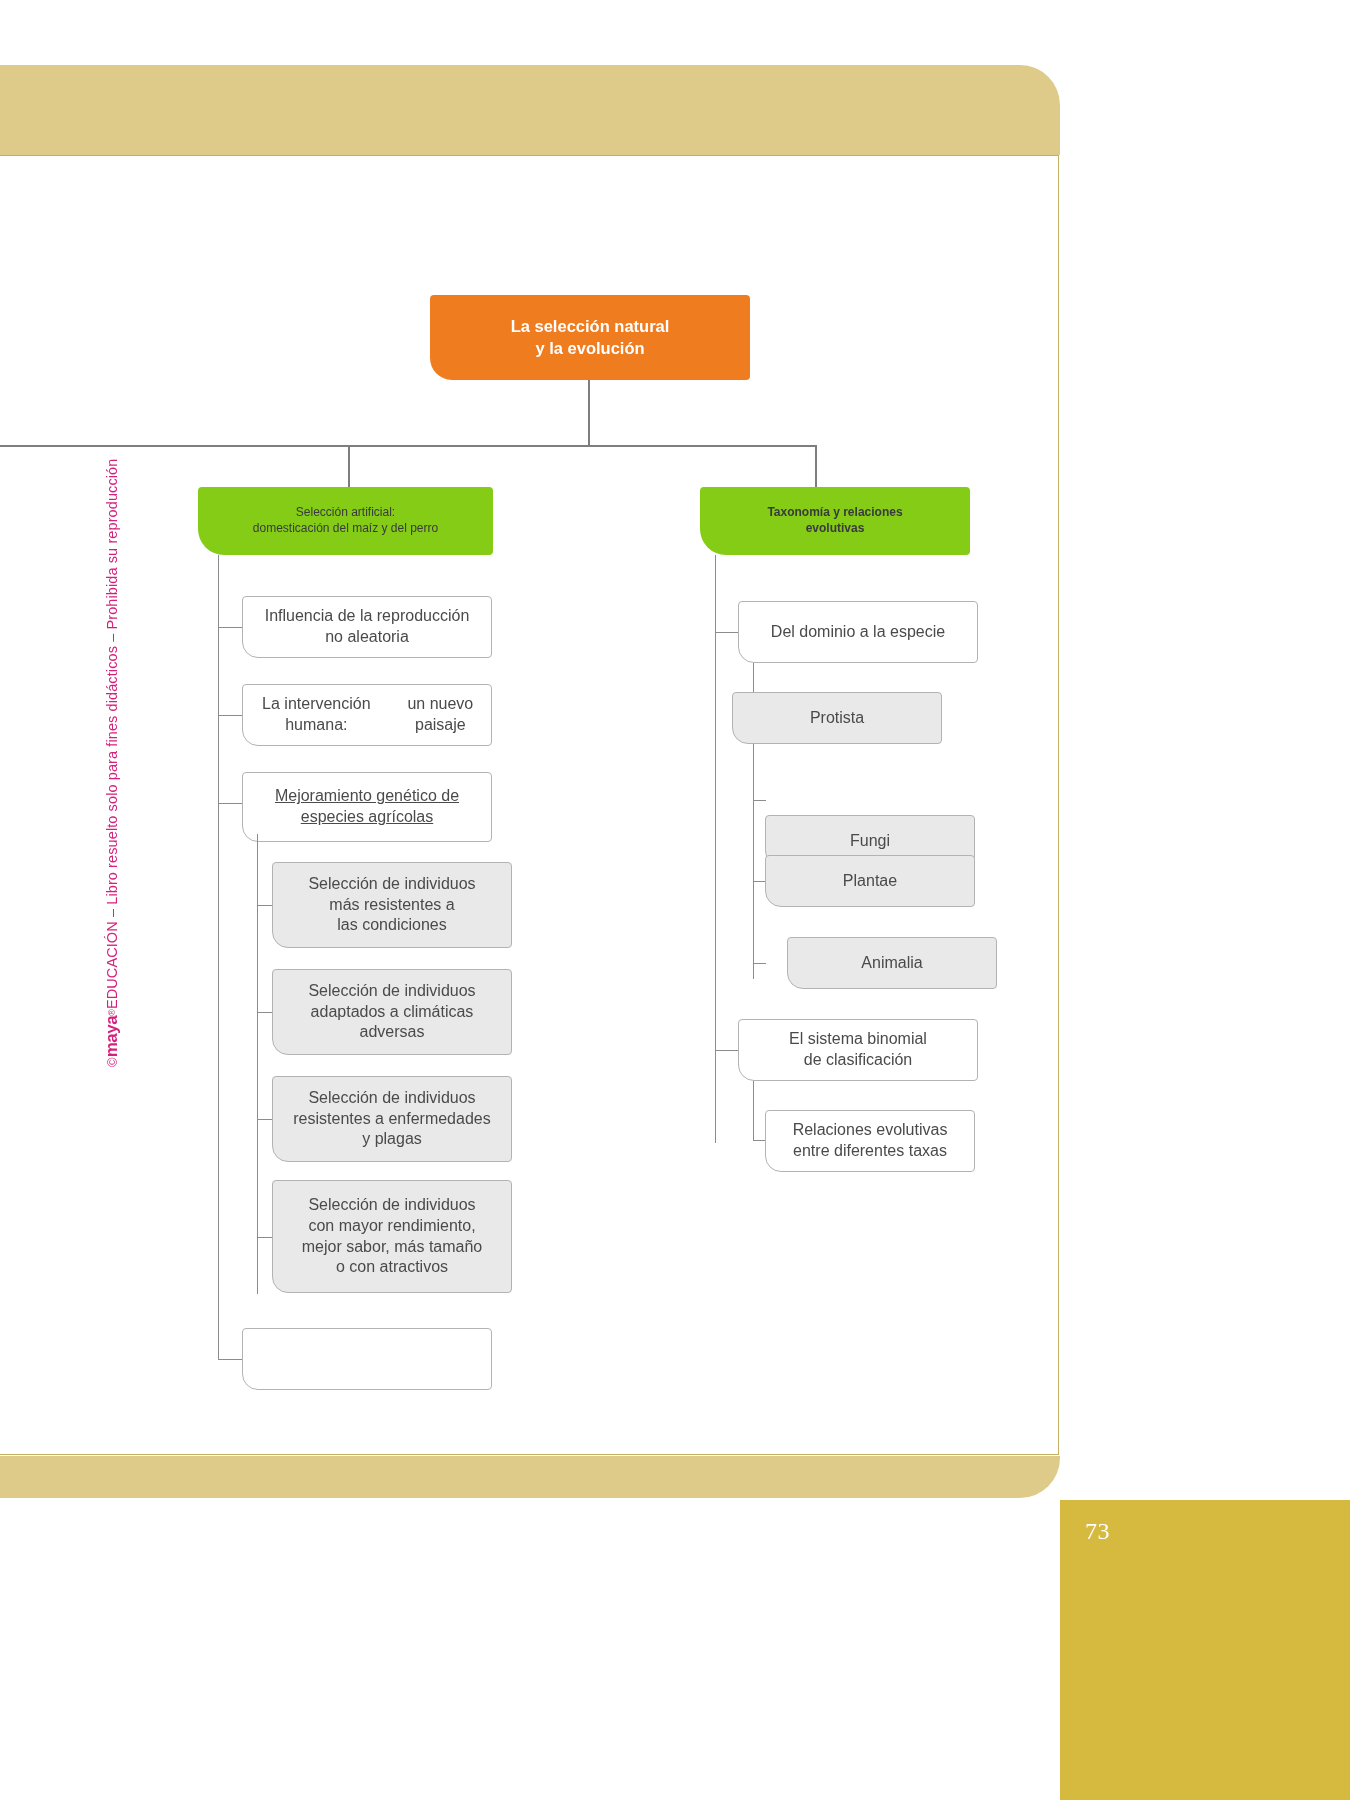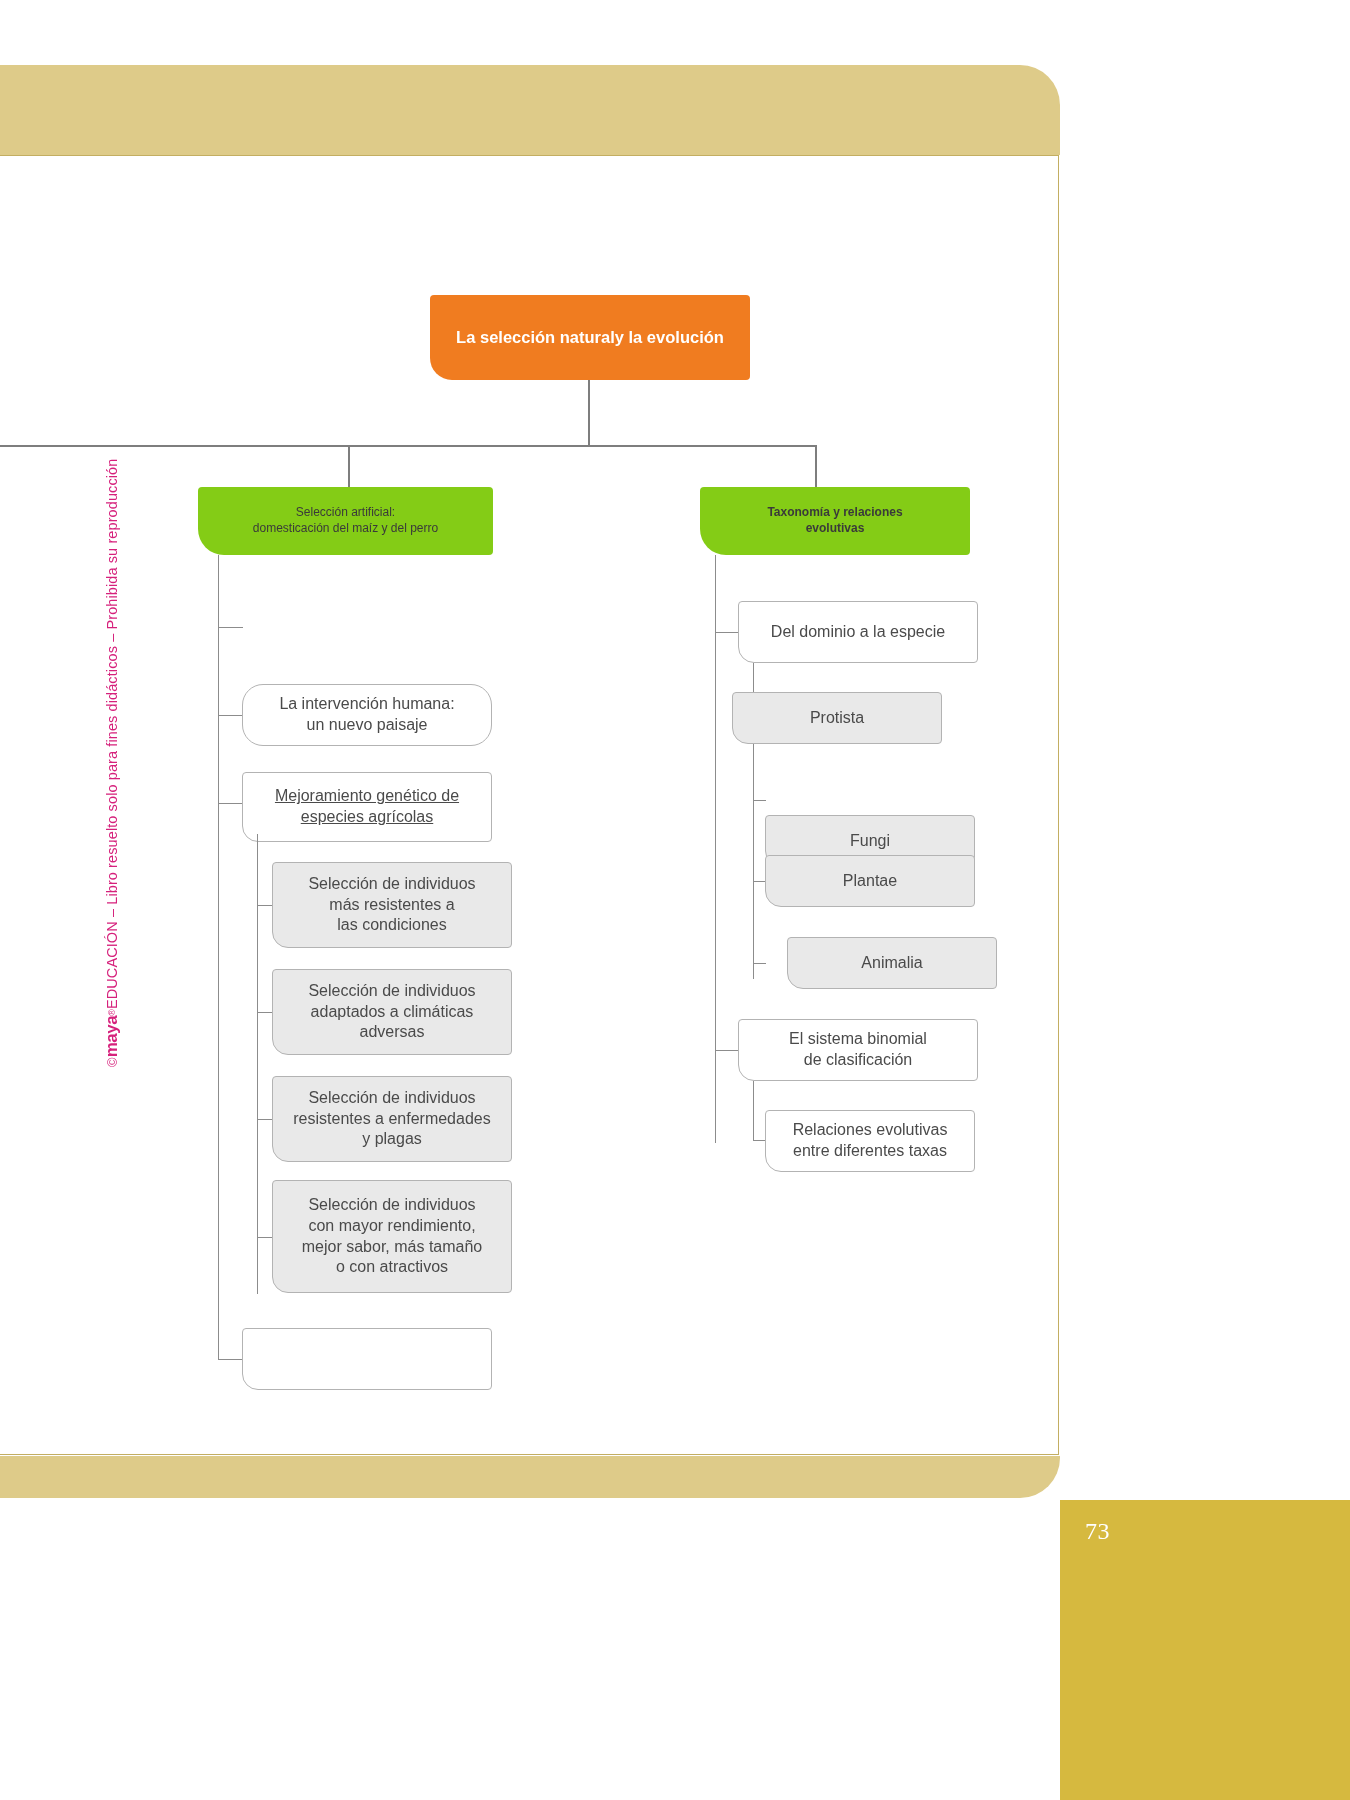--- a/index.html
+++ b/index.html
@@ -67,39 +67,43 @@
       <span>EDUCACIÓN – Libro resuelto solo para fines didácticos – Prohibida su reproducción</span>
   </div>
 
   <div id="diagram">
 
     <div class="ln lnv ln-thick" style="left:588px;top:225px;width:1.6px;height:66px;"></div>
     <div class="ln lnh ln-thick" style="left:0px;top:290px;width:816px;height:1.6px;"></div>
     <div class="ln lnv ln-thick" style="left:348px;top:290px;width:1.6px;height:50px;"></div>
     <div class="ln lnv ln-thick" style="left:815px;top:290px;width:1.6px;height:50px;"></div>
 
-    <div class="node n-root" style="left:430px;top:140px;width:320px;height:85px;flex-direction:row;">
+    <div class="node n-root" style="left:430px;top:140px;width:320px;height:85px;flex-direction:column;">
       <span>La selección natural</span>
       <span>y la evolución</span>
     </div>
 
     <div class="node n-l1" style="left:198px;top:332px;width:295px;height:68px;flex-direction:column;">
       <span>Selección artificial:</span>
       <span>domesticación del maíz y del perro</span>
     </div>
 
     <div class="ln lnv" style="left:218px;top:400px;height:805px;"></div>
 
     <div class="ln lnh" style="left:218px;top:472px;width:25px;"></div>
     <div class="ln lnh" style="left:218px;top:560px;width:25px;"></div>
     <div class="ln lnh" style="left:218px;top:648px;width:25px;"></div>
     <div class="ln lnh" style="left:218px;top:1204px;width:25px;"></div>
 
+    <div class="node n-white" style="left:242px;top:441px;width:250px;height:62px;flex-direction:column;">
+      <span>Influencia de la reproducción</span>
+      <span>no aleatoria</span>
+    </div>
 
-    <div class="node n-white" style="left:242px;top:529px;width:250px;height:62px;flex-direction:column;border-radius:21px;">
+    <div class="node n-white" style="left:242px;top:529px;width:250px;height:62px;flex-direction:row;">
       <span>La intervención humana:</span>
       <span>un nuevo paisaje</span>
     </div>
 
     <div class="node n-white" style="left:242px;top:617px;width:250px;height:70px;flex-direction:column;text-decoration:underline;">
       <span>Mejoramiento genético de</span>
       <span>especies agrícolas</span>
     </div>
 
     <div class="ln lnv" style="left:257px;top:679px;height:460px;"></div>

